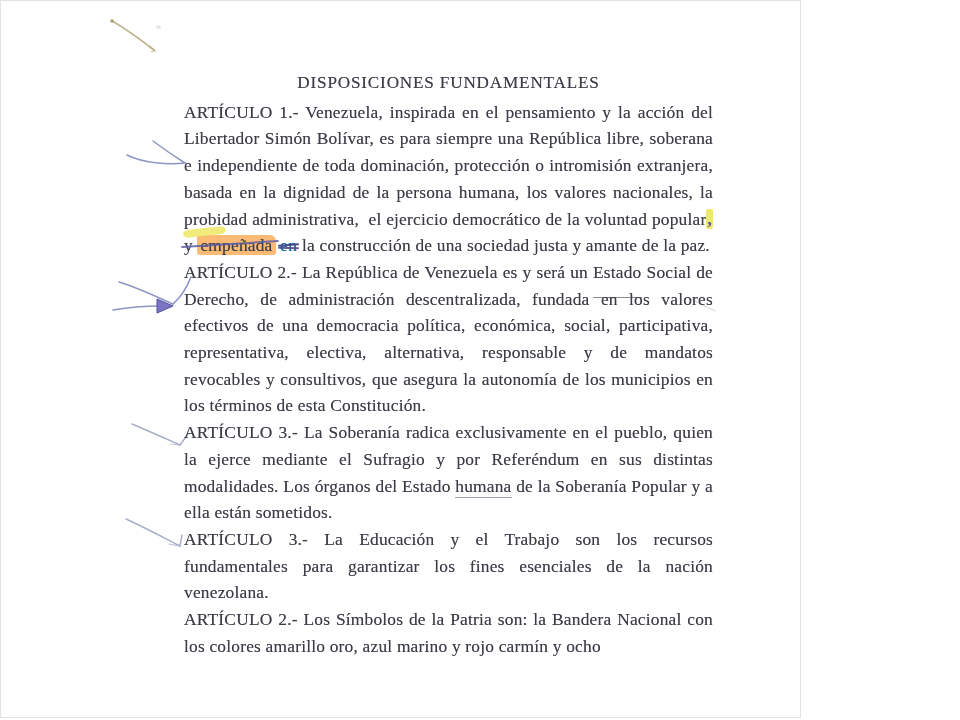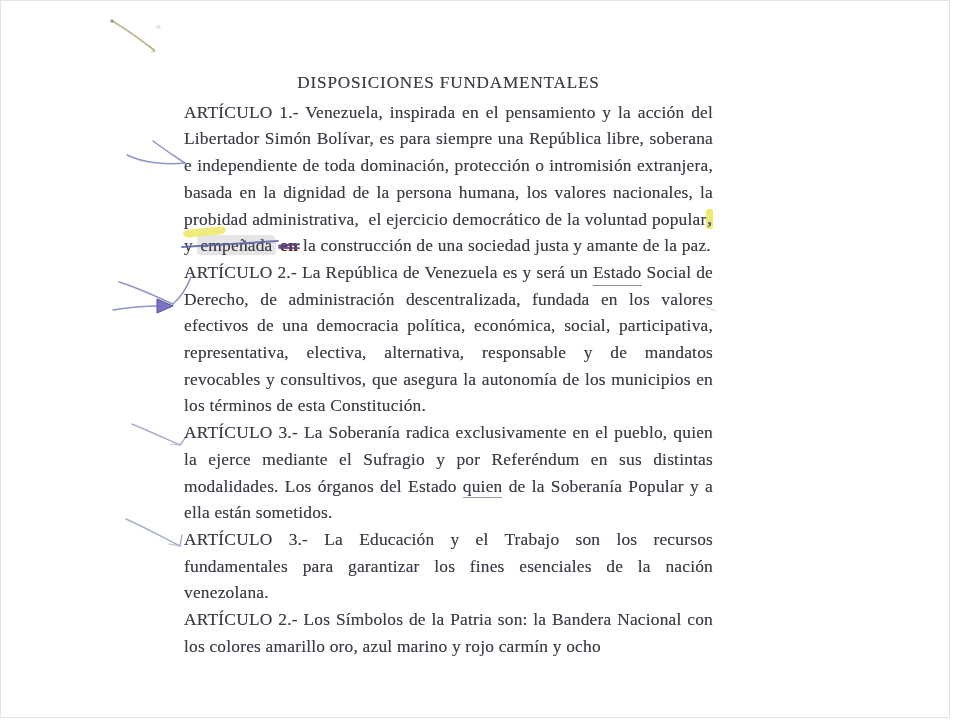--- a/index.html
+++ b/index.html
@@ -1,21 +1,21 @@
 <!DOCTYPE html>
 <html><head>
 <meta charset="utf-8">
 <style>
   * { margin: 0; padding: 0; box-sizing: border-box; }
   html, body { width: 960px; height: 720px; background: #ffffff; overflow: hidden; }
   body { font-family: "Liberation Serif", "DejaVu Serif", serif; }
 
   .page {
     position: relative;
-    width: 950px; height: 718px;
+    width: 801px; height: 718px;
     background: #ffffff;
     border: 1px solid #e3e3e3;
   }
 
   .doc-column {
     position: absolute;
     left: 183px; top: 69px;
     width: 529px;
     color: #3b3c47;
     font-size: 17.4px;
@@ -39,21 +39,21 @@
     background: #efe96d;
     color: #5b5fa8;
     font-weight: bold;
     padding: 0 1px;
     border-radius: 2px;
   }
 
   
   .hl-struck {
     position: relative;
-    background: #e5e5e5;
+    background: #fdba74;
     padding: 0 3px;
     border-radius: 3px 6px 3px 3px;
     margin-top: 36px;
   }
   .hl-struck::before {            
     content: "";
     position: absolute;
     left: -14px; top: -7px;
     width: 55%; height: 8px;
     background: #efe96d;
@@ -68,33 +68,33 @@
     height: 1.6px;
     background: #5b5fa8;
     transform: rotate(-3.5deg);
     border-radius: 2px;
     opacity: 0.85;
   }
 
   
   .pen-struck {
     position: relative;
-    color: #7f1d1d;
-    font-weight: bold;
+    color: #0369a1;
+    font-weight: normal;
     letter-spacing: 0.5px;
   }
   .pen-struck::before, .pen-struck::after {
     content: "";
     position: absolute; left: -2px; right: -2px;
     height: 1.8px; background: #4a4c8e; border-radius: 2px;
   }
   .pen-struck::before { top: 42%; transform: rotate(-4deg); }
   .pen-struck::after  { top: 60%; transform: rotate(2deg); opacity: 0.9; }
 
-  .pen-underline  { border-bottom: 1.4px solid #8b8b92; padding-bottom: 3px; }
+  .pen-underline  { border-bottom: 1.4px solid #8b8b92; padding-bottom: 15px; }
   .pen-underline2 { border-bottom: 1.4px solid #9aa0ae; padding-bottom: 1.5px; }
 
   .mark { position: absolute; pointer-events: none; }
 </style>
 </head>
 <body>
 
 <div class="page">
 
   <svg class="mark" style="left:104px; top:14px;" width="56" height="42" viewBox="0 0 56 42">
@@ -134,20 +134,20 @@
   </svg>
 
   <div class="doc-column">
 
     <div class="doc-title">DISPOSICIONES FUNDAMENTALES</div>
 
     <p class="article"><span>ARTÍCULO 1.- Venezuela, inspirada en el pensamiento y la acción del Libertador Simón Bolívar, es para siempre una República libre, soberana e independiente de toda dominación, protección o intromisión extranjera, basada en la dignidad de la persona humana, los valores nacionales, la probidad administrativa,&nbsp; el ejercicio democrático de la voluntad popular</span><span class="pen-comma">,</span><span> y </span><span class="hl-struck">empeñada</span><span> </span><span class="pen-struck">en</span><span> la construcción de una sociedad justa y amante de la paz.</span></p>
 
     <p class="article"><span>ARTÍCULO 2.- La República de Venezuela es y será un </span><span class="pen-underline">Estado</span><span> Social de Derecho, de administración descentralizada, fundada en los valores efectivos de una democracia política, económica, social, participativa, representativa, electiva, alternativa, responsable y de mandatos revocables y consultivos, que asegura la autonomía de los municipios en los términos de esta Constitución.</span></p>
 
-    <p class="article"><span>ARTÍCULO 3.- La Soberanía radica exclusivamente en el pueblo, quien la ejerce mediante el Sufragio y por Referéndum en sus distintas modalidades. Los órganos del Estado </span><span class="pen-underline2">quien</span><span> de la Soberanía Popular y a ella están sometidos.</span></p>
+    <p class="article"><span>ARTÍCULO 3.- La Soberanía radica exclusivamente en el pueblo, quien la ejerce mediante el Sufragio y por Referéndum en sus distintas modalidades. Los órganos del Estado </span><span class="pen-underline2">humana</span><span> de la Soberanía Popular y a ella están sometidos.</span></p>
 
     <p class="article">ARTÍCULO 3.- La Educación y el Trabajo son los recursos fundamentales para garantizar los fines esenciales de la nación venezolana.</p>
 
     <p class="article">ARTÍCULO 2.- Los Símbolos de la Patria son: la Bandera Nacional con los colores amarillo oro, azul marino y rojo carmín y ocho</p>
 
   </div>
 </div>
 
 </body></html>

